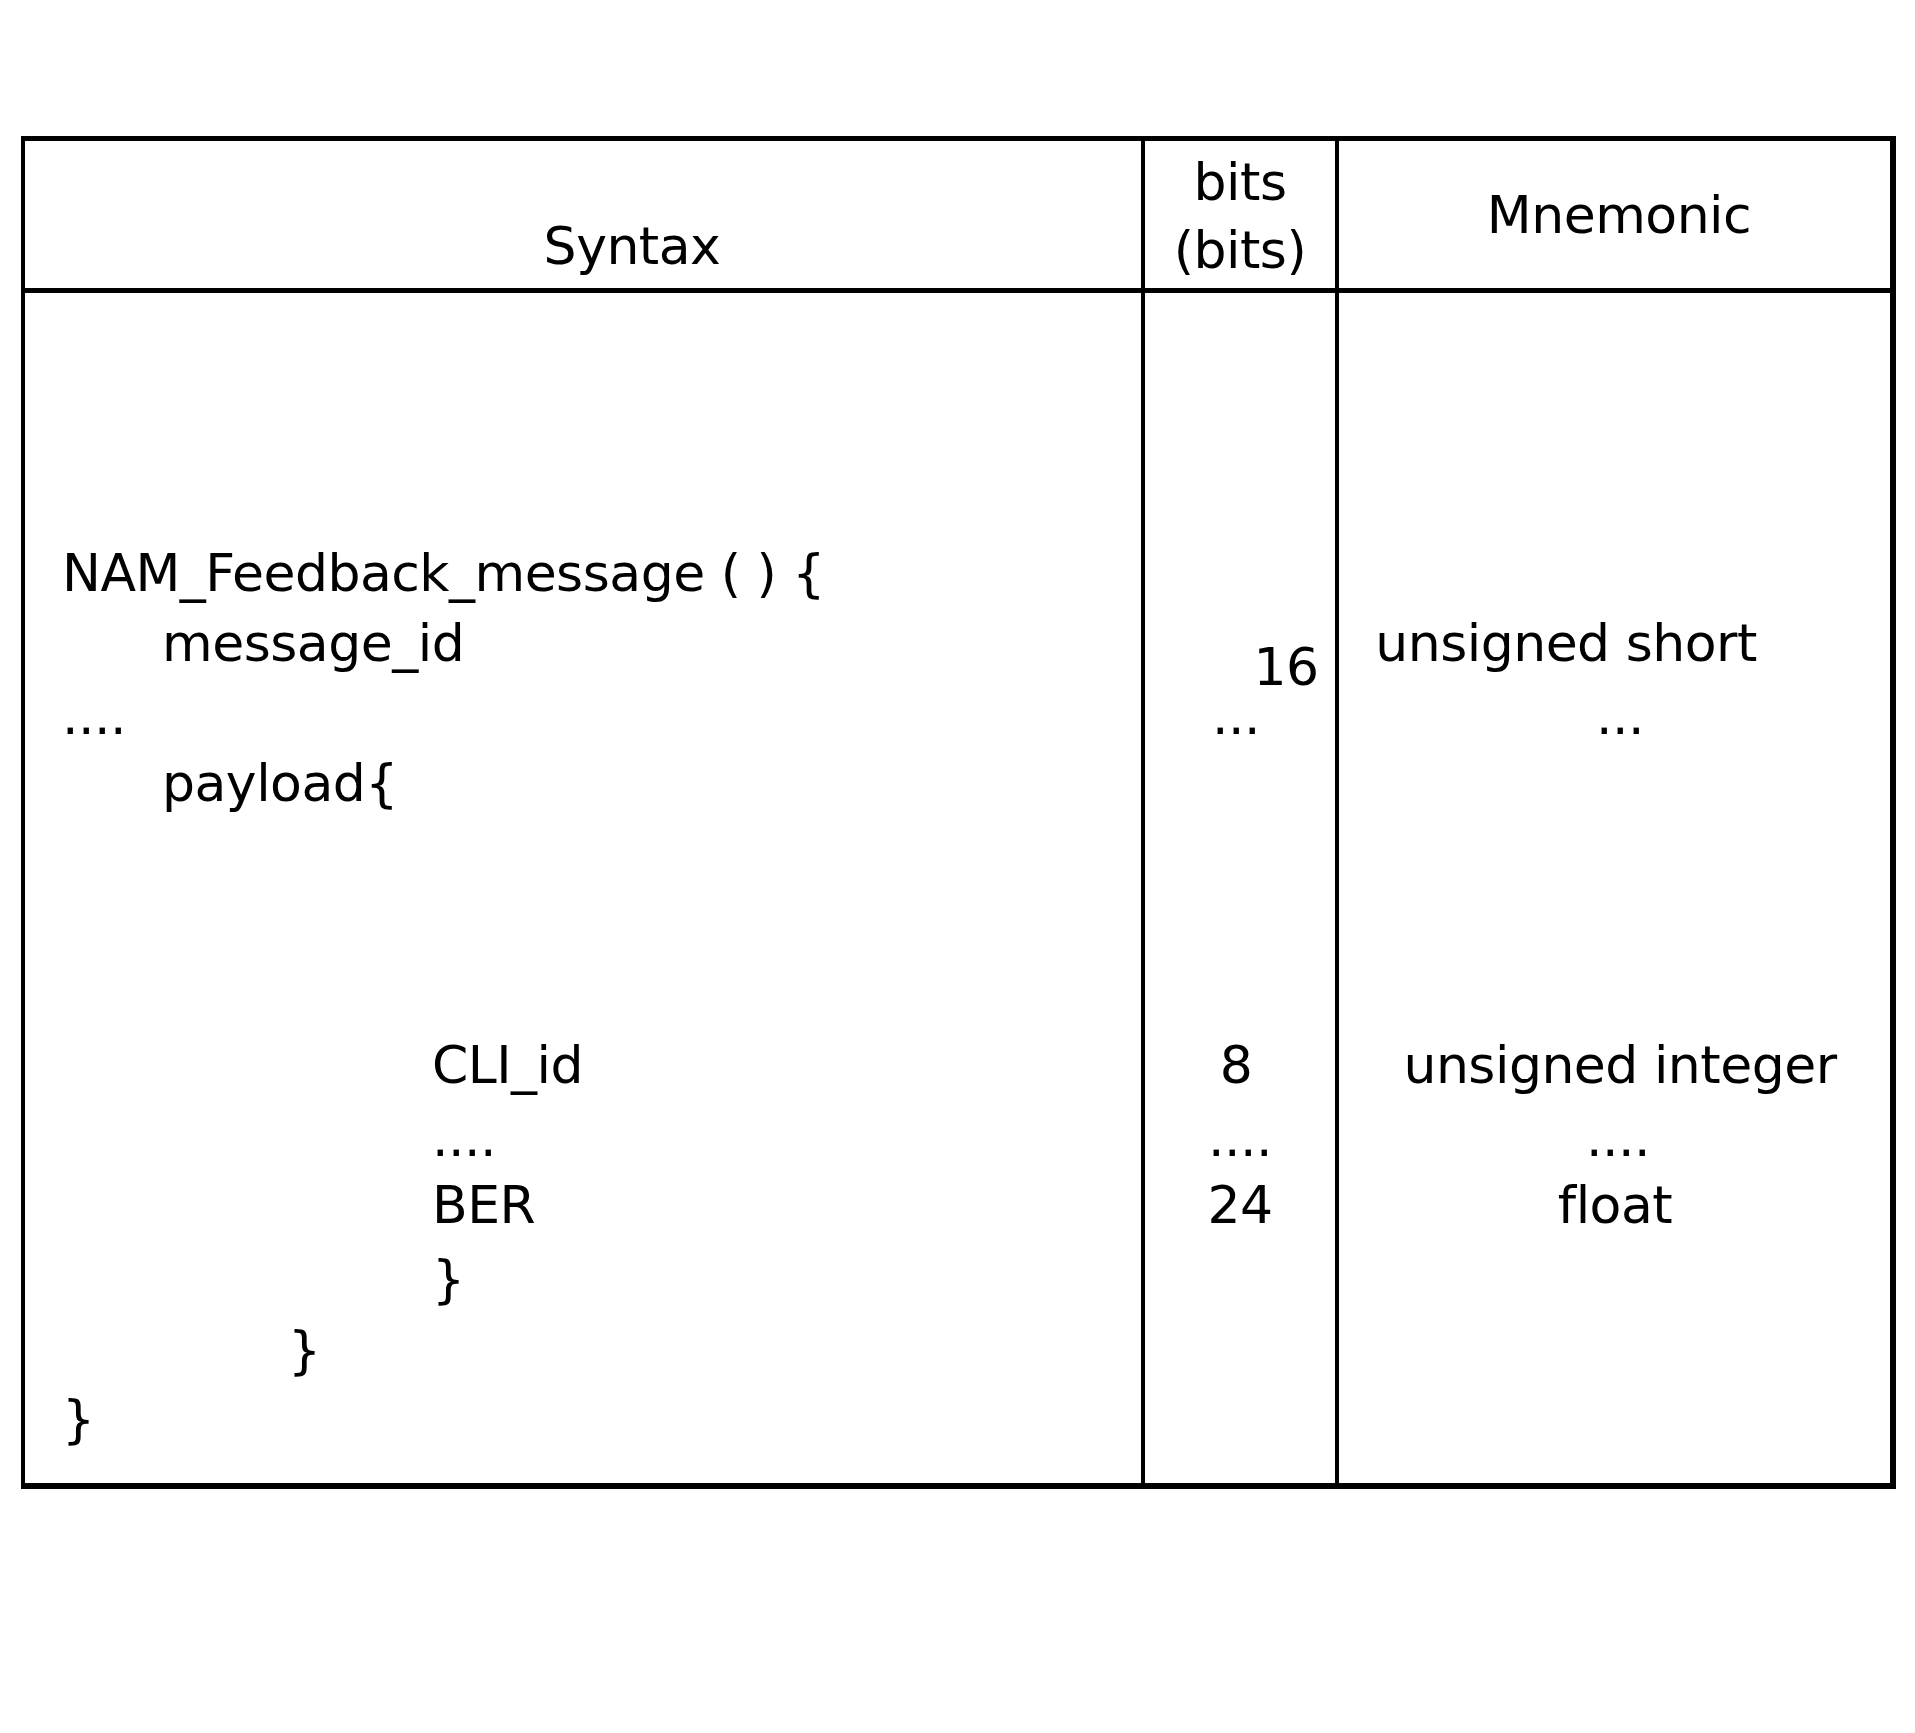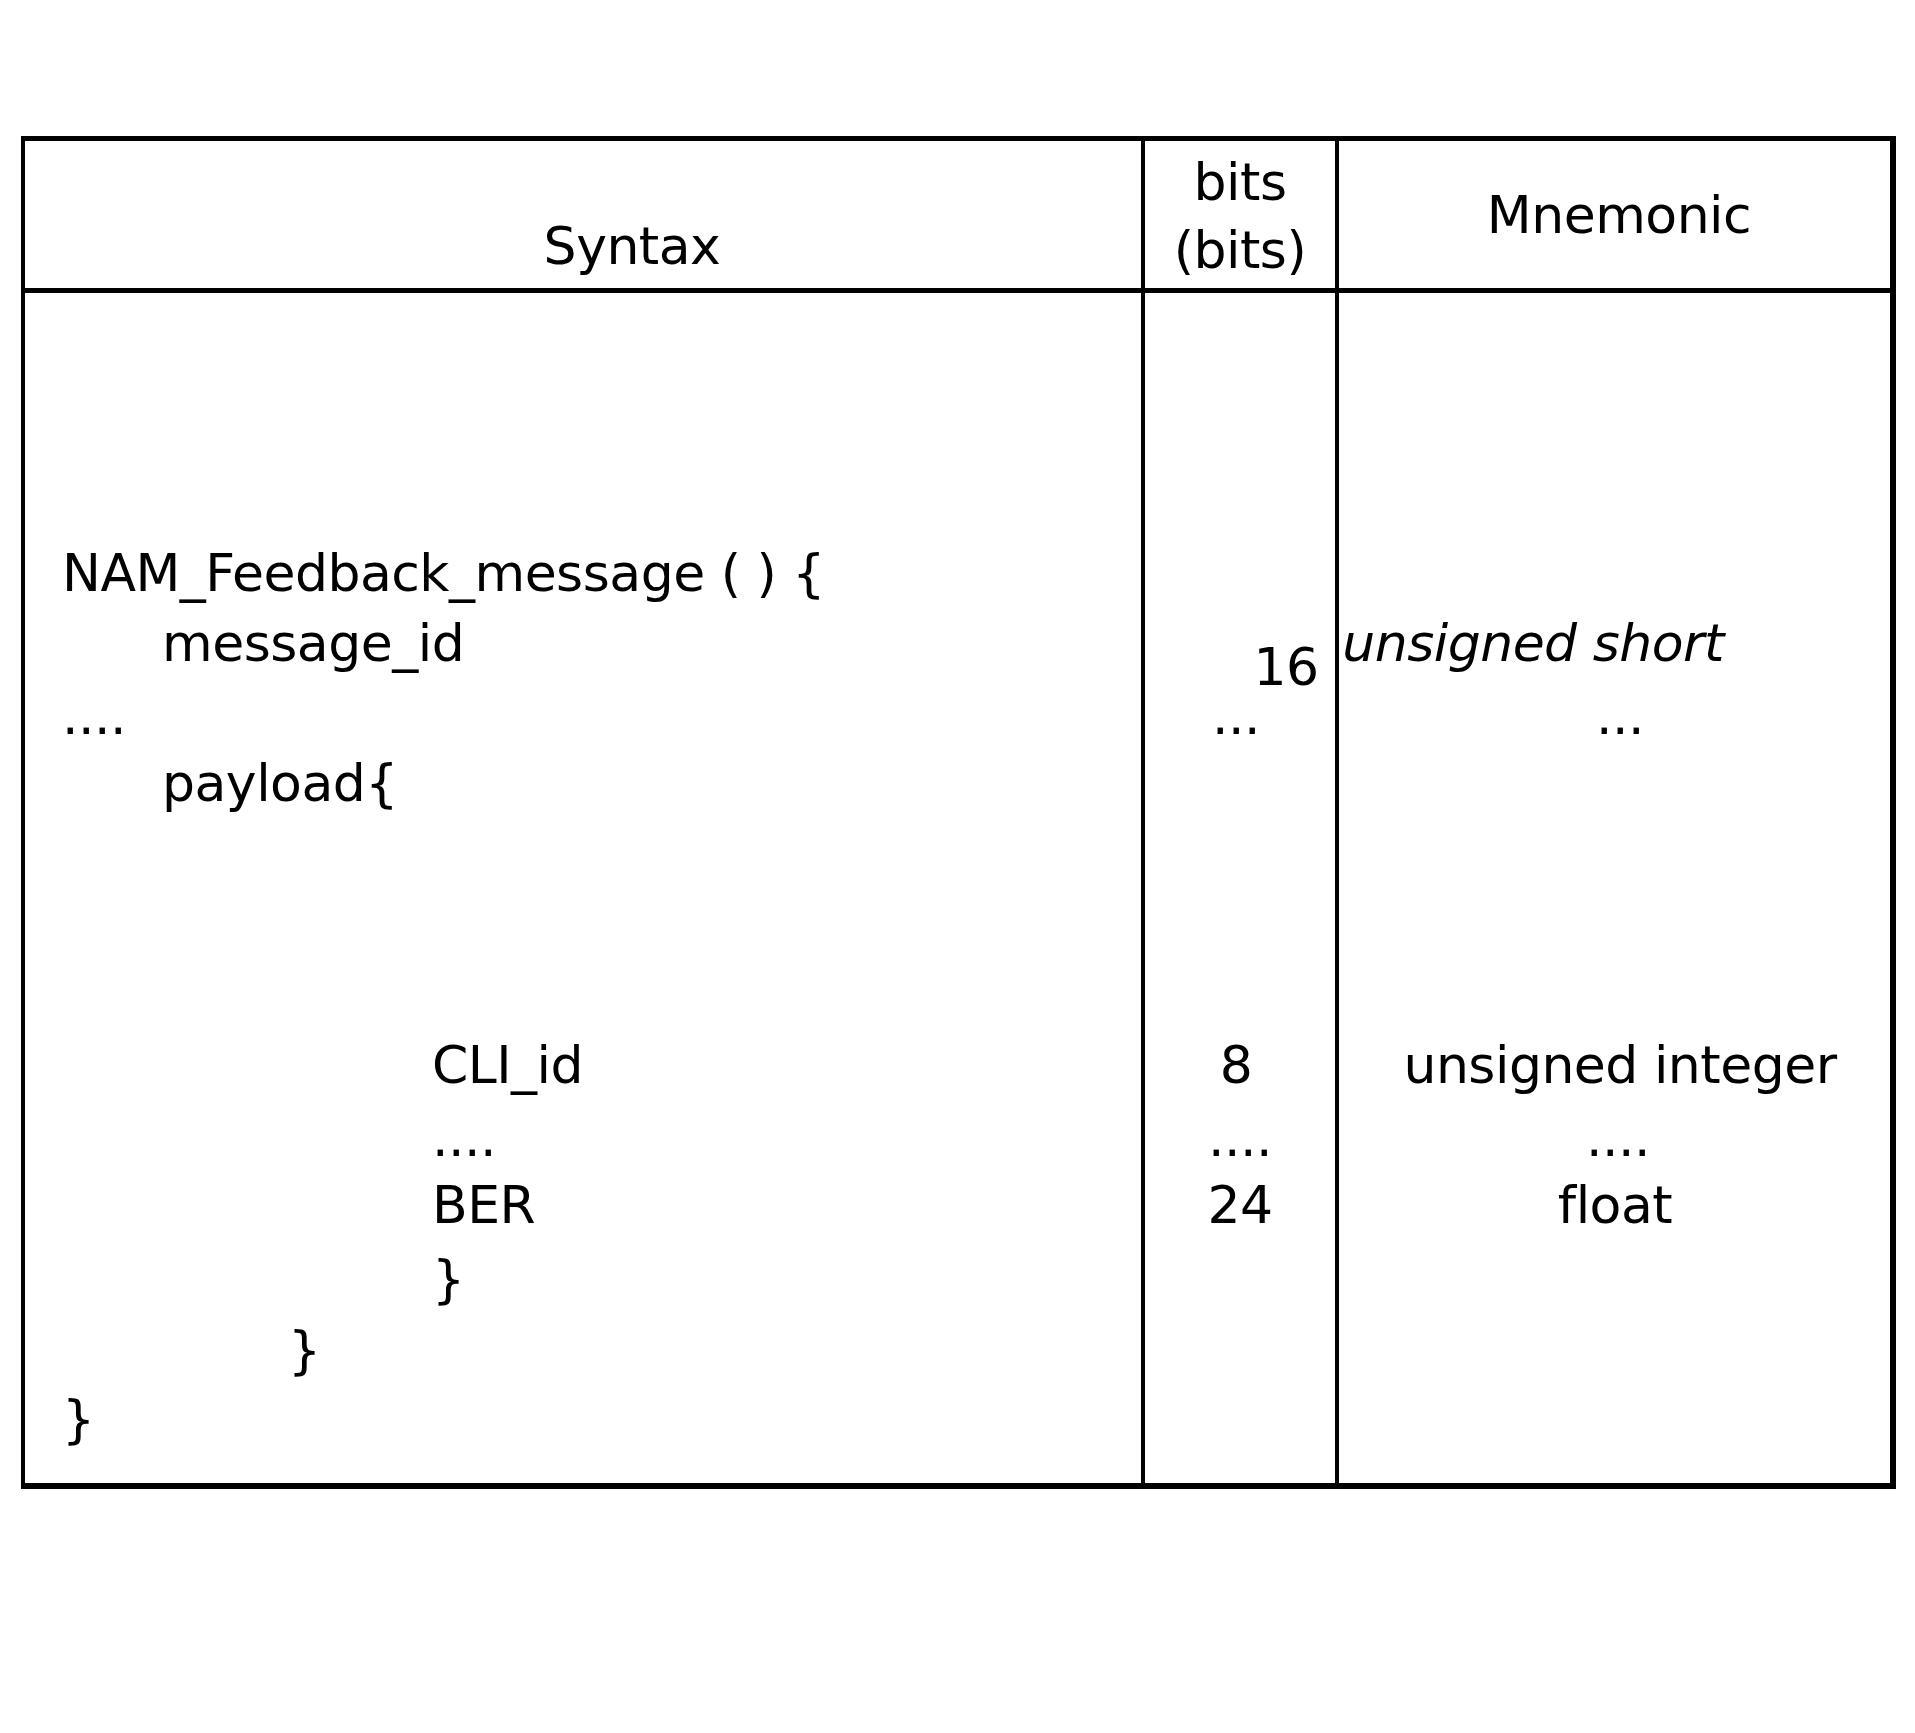--- a/index.html
+++ b/index.html
@@ -37,17 +37,17 @@
 <div class="t" style="left:432px; top:1279px;">}</div>
 <div class="t" style="left:288px; top:1350px;">}</div>
 <div class="t" style="left:62px; top:1419px;">}</div>
 
 <div class="t c" style="left:1238px; top:667px;margin-left:48px;">16</div>
 <div class="t c" style="left:1236px; top:716px;">...</div>
 <div class="t c" style="left:1236px; top:1065px;">8</div>
 <div class="t c" style="left:1240px; top:1138px;">....</div>
 <div class="t c" style="left:1240px; top:1205px;">24</div>
 
-<div class="t c" style="left:1533px; top:643px;font-style:italic;">unsigned short</div>
+<div class="t c" style="left:1566px; top:643px;">unsigned short</div>
 <div class="t c" style="left:1620px; top:716px;">...</div>
 <div class="t c" style="left:1620px; top:1065px;">unsigned integer</div>
 <div class="t c" style="left:1618px; top:1138px;">....</div>
 <div class="t c" style="left:1615px; top:1205px;">float</div>
 
 </body></html>

